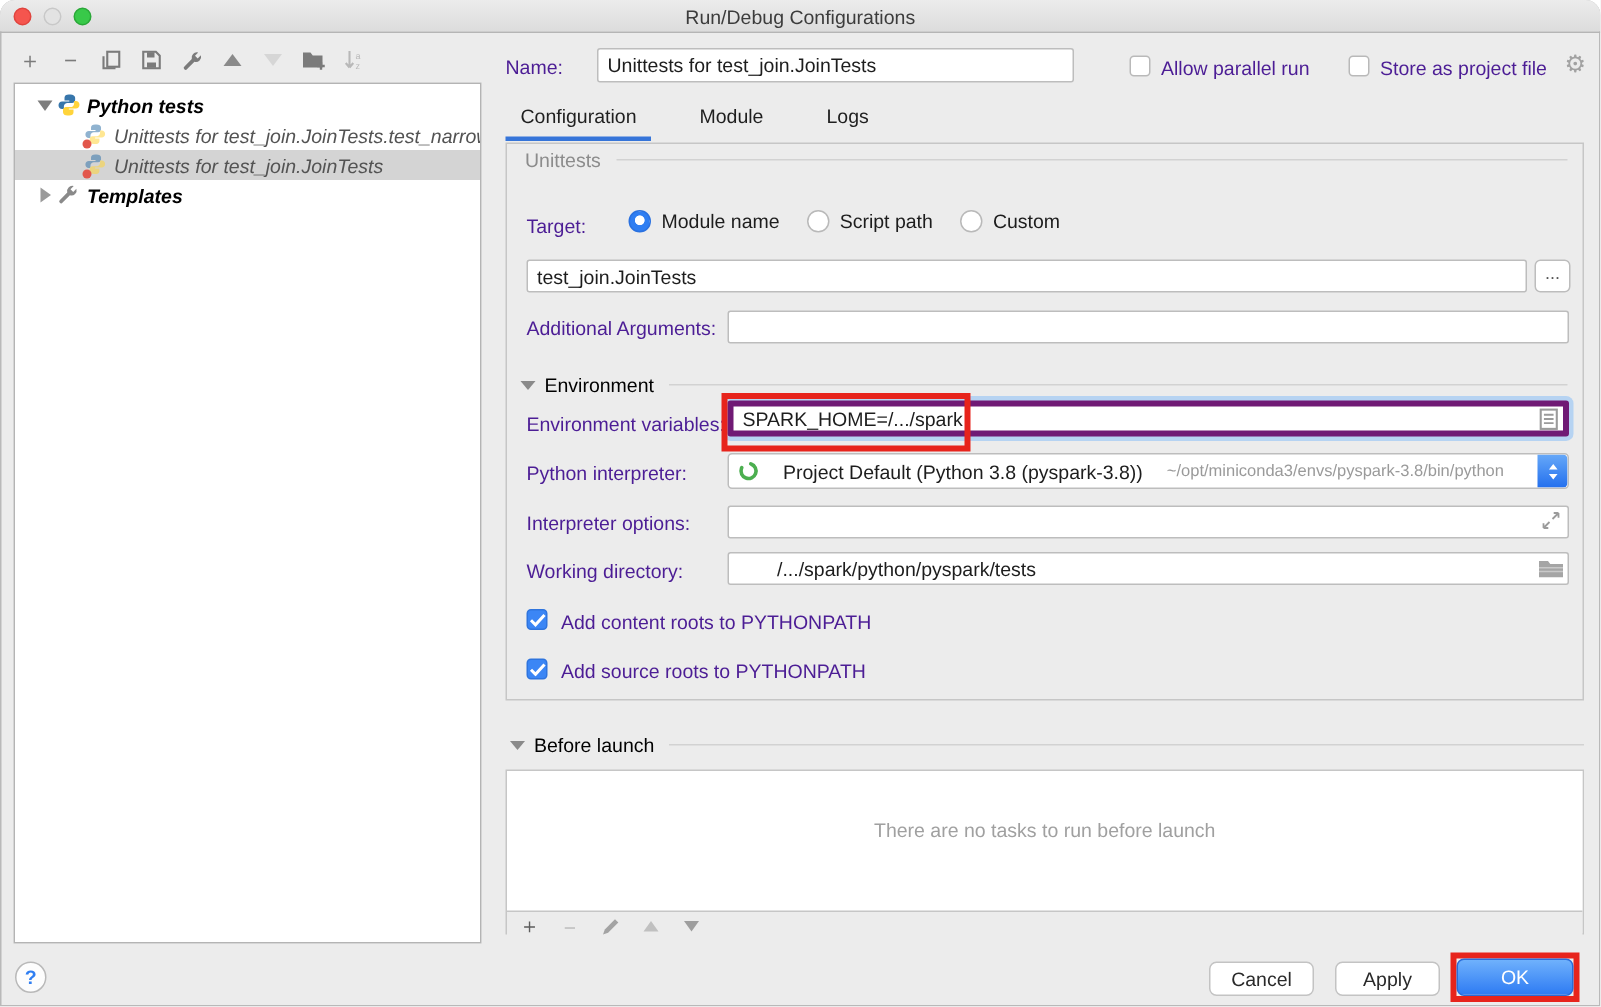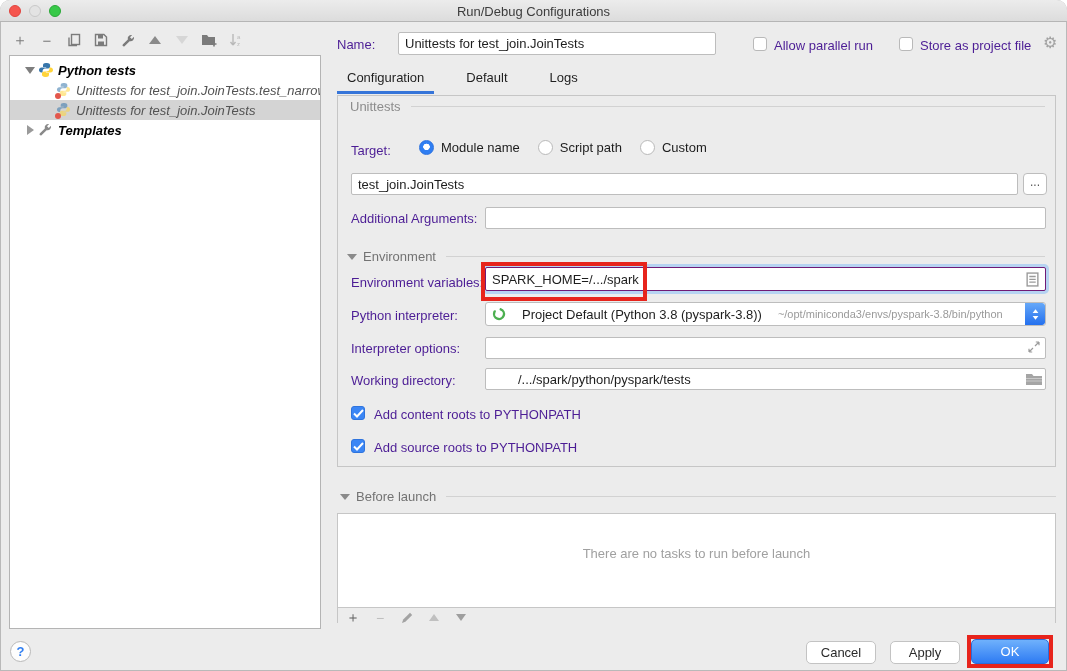--- a/index.html
+++ b/index.html
@@ -60,33 +60,33 @@
                        background:#3675d9; }
 
   
   .groupbox { position:absolute; left:337px; top:95px; width:719px; height:372px;
               border:1px solid #c6c6c6; }
   .sec-head { position:absolute; display:flex; align-items:center;text-align:right; }
   .sec-title { color:#8c8c8c; font-size:13px; margin-right:10px; }
   .sec-line { height:1px; background:#d2d2d2; flex:1; }
   .sec-tri { width:0; height:0; border-left:5px solid transparent; border-right:5px solid transparent;
              border-top:6px solid #8a8a8a; margin-right:6px; }
-  .dark-title { color:#737373; font-size:13px; margin-right:10px; }
+  .dark-title { color:#000000; font-size:13px; margin-right:10px; }
 
   .radio { width:15px; height:15px; border-radius:50%; background:#fff; border:1px solid #b9b9b9; flex:none; }
   .radio.sel { background:radial-gradient(circle at 50% 45%, #fff 0 3px, #2f7ef2 3.5px);
                border:1px solid #2a71e0; }
   .radio-group { position:absolute; display:flex; align-items:center; gap:18px; }
   .radio-item { display:flex; align-items:center; gap:7px; }
 
   .browse-btn { position:absolute; width:24px; height:22px; background:#fff; border:1px solid #bdbdbd;
                 border-radius:4px; font-size:12px; color:#555; display:flex; align-items:center;
                 justify-content:center; padding-bottom:5px; }
 
-  .env-input { box-shadow:0 0 0 3px #b6d3f2; border:1px solid #701a75; border-radius:2px; }
+  .env-input { box-shadow:0 0 0 3px #b6d3f2; border:4px solid #701a75; border-radius:2px; }
   .field-ic { position:absolute; width:16px; height:16px; }
 
   .combo { position:absolute; background:#fff; border:1px solid #bdbdbd; border-radius:3px;
            display:flex; align-items:center; overflow:hidden; }
   .combo-main { display:flex; align-items:center; gap:16px; padding:0 6px; flex:1; overflow:hidden; white-space:nowrap; }
   .combo-path { color:#9a9a9a; font-size:11px; }
   .combo-btn { width:20px; align-self:stretch; background:linear-gradient(#66a8f8,#2470ee);
                border-radius:0 3px 3px 0; display:flex; align-items:center; justify-content:center; flex:none; }
 
   .red-box { position:absolute; border:4px solid #e7241c; }
@@ -215,21 +215,21 @@
   <span class="lbl" style="left:337px; top:37px;">Name:</span>
   <input class="txt-input" style="left: 398px; top: 32px; width: 318px; height: 23px;" value="Unittests for test_join.JoinTests">
   <span class="mac-check" style="left:753px; top:37px;"></span>
   <span class="lbl" style="left:774px; top:38px;">Allow parallel run</span>
   <span class="mac-check" style="left:899px; top:37px;"></span>
   <span class="lbl" style="left:920px; top:38px;">Store as project file</span>
   <span class="gear" style="left:1043px; top:33px;">⚙</span>
 
   <div class="tabs">
     <div class="tab active">Configuration</div>
-    <div class="tab">Default</div>
+    <div class="tab">Module</div>
     <div class="tab">Logs</div>
   </div>
 
   <div class="groupbox">
     <div class="sec-head" style="left:12px; top:3px; width:695px;">
       <span class="sec-title">Unittests</span>
       <span class="sec-line"></span>
     </div>
 
     <span class="lbl" style="left:13px; top:47px;">Target:</span>

